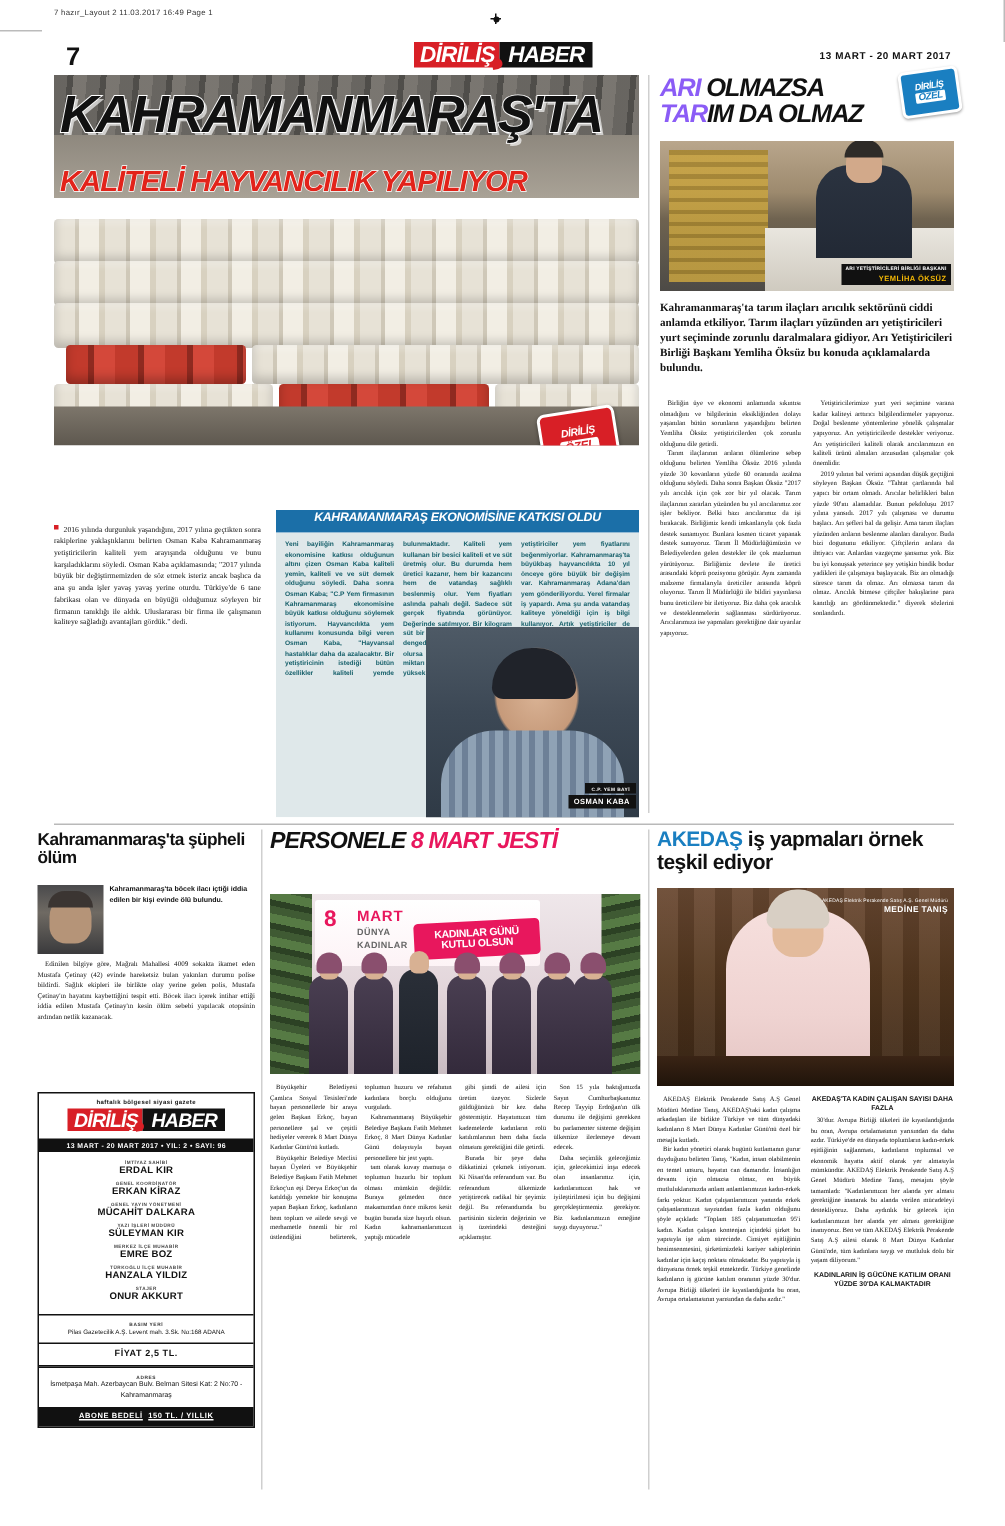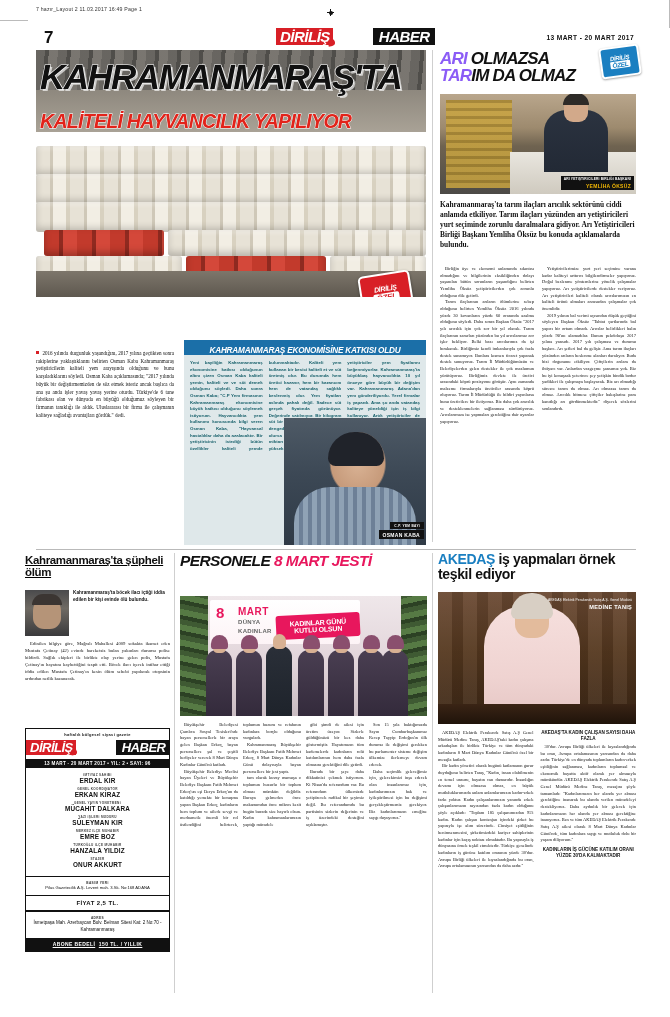--- a/index.html
+++ b/index.html
@@ -38,21 +38,21 @@
   }
 
   
   .logo { display:inline-block; position:relative; line-height:1; white-space:nowrap; }
   .logo .lg-red {
     background:#d81f26; color:#fff; font-weight:bold; font-style:italic;
     letter-spacing:-0.5px; padding:1px 3px 1px 4px; display:inline-block;
   }
   .logo .lg-blk {
     background:#111; color:#fff; font-weight:bold; font-style:italic;
-    letter-spacing:-0.5px; padding:1px 5px 1px 6px; display:inline-block;margin-left:40px;
+    letter-spacing:-0.5px; padding:1px 5px 1px 6px; display:inline-block;
   }
   .logo .lg-bird {
     position:absolute; width:7px; height:7px; background:#d81f26;
     border-radius:50% 50% 50% 0; transform:rotate(-12deg);
   }
 
   
   .main-art { position:absolute; left:36px; top:50px; width:390px; height:495px; overflow:hidden; }
   .hero-photo {
     position:absolute; left:0; top:0; width:390px; height:247px;
@@ -119,21 +119,21 @@
 
   .lead {
     position:absolute; left:0; top:253px; width:390px;
     font-family:"Liberation Serif", serif; font-weight:bold;
     font-size:8.1px; line-height:1.38; color:#111; text-align:left;
   }
 
   .blue-band {
     position:absolute; left:148px; top:290px; width:242px; height:15px;
     background:#1b6fa8;
-    display:flex; align-items:flex-end; justify-content:center;
+    display:flex; align-items:flex-start; justify-content:center;
   }
   .blue-band span {
     font-size:8.2px; font-weight:bold; font-style:italic; color:#fff; letter-spacing:-.2px;
   }
 
   .bullet-col {
     position:absolute; left:0; top:300px; width:138px;
     font-family:"Liberation Serif", serif; font-size:5.1px; line-height:1.52;
     color:#111; text-align:justify;
   }
@@ -247,21 +247,21 @@
   }
   .ari-body p { text-indent:5px; }
 
   
   .hr-full { position:absolute; left:36px; top:549px; width:600px; height:1px; background:#b9b9b9; }
   .v-div-1 { position:absolute; left:174px; top:553px; width:1px; height:440px; background:#cfcfcf; }
   .v-div-2 { position:absolute; left:432px; top:553px; width:1px; height:440px; background:#cfcfcf; }
   .v-div-main { position:absolute; left:432px; top:50px; width:1px; height:492px; background:#cfcfcf; }
 
   
-  .bl-col { position:absolute; left:25px; top:554px; width:145px;text-decoration:underline; }
+  .bl-col { position:absolute; left:25px; top:554px; width:145px; }
   .bl-hl {
     font-size:11.5px; font-weight:bold; color:#111; line-height:1.05;
     letter-spacing:-.35px;
   }
   .bl-photo {
     position:absolute; left:0; top:36px; width:44px; height:46px;
     background:linear-gradient(to bottom,#4a4a4c 0%, #6f6a63 40%, #3a3a3c 100%);
     overflow:hidden;
   }
   .bl-photo .face {

